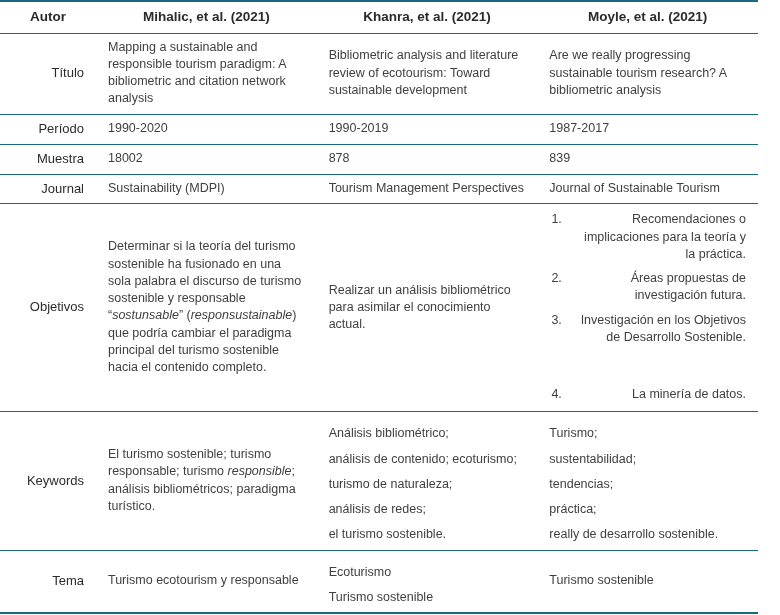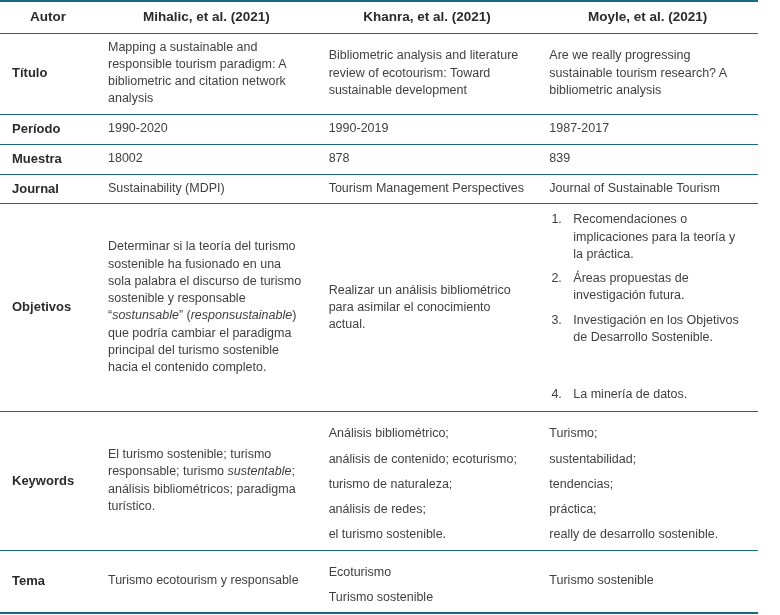--- a/index.html
+++ b/index.html
@@ -28,32 +28,33 @@
     word-wrap: break-word;
   }
   thead th {
     font-weight: 700;
     text-align: center;
     font-size: 13.5px;
     color: #2b2b2b;
     padding: 6px 8px;
   }
   tbody th.row-label {
-    font-weight: 700;
-    text-align: left;
+    font-weight: 400;
+    text-align: right;
     font-size: 13px;
     color: #2b2b2b;
   }
   td ol {
     margin: 2px 0;
     padding-left: 16px;
   }
   td ol li {
     margin-bottom: 7px;
     padding-left: 8px;
+    text-align: right;
   }
   td ol li:last-child { margin-bottom: 0; margin-top: 40px; }
   td .line { margin: 8px 0 7px 0; }
   td .line:last-child { margin-bottom: 0; }
   em { font-style: italic; }
 </style>
 </head>
 <body>
 
 <table class="comp">
@@ -104,21 +105,21 @@
           <ol>
             <li>Recomendaciones o implicaciones para la teoría y la práctica.</li>
             <li>Áreas propuestas de investigación futura.</li>
             <li>Investigación en los Objetivos de Desarrollo Sostenible.</li>
             <li>La minería de datos.</li>
           </ol>
         </td>
       </tr>
       <tr>
         <th class="row-label">Keywords</th>
-        <td>El turismo sostenible; turismo responsable; turismo <em>sustentable</em>; análisis bibliométricos; paradigma turístico.</td>
+        <td>El turismo sostenible; turismo responsable; turismo <em>responsible</em>; análisis bibliométricos; paradigma turístico.</td>
         <td>
           <div class="line">Análisis bibliométrico;</div>
           <div class="line">análisis de contenido; ecoturismo;</div>
           <div class="line">turismo de naturaleza;</div>
           <div class="line">análisis de redes;</div>
           <div class="line">el turismo sostenible.</div>
         </td>
         <td>
           <div class="line">Turismo;</div>
           <div class="line">sustentabilidad;</div>

